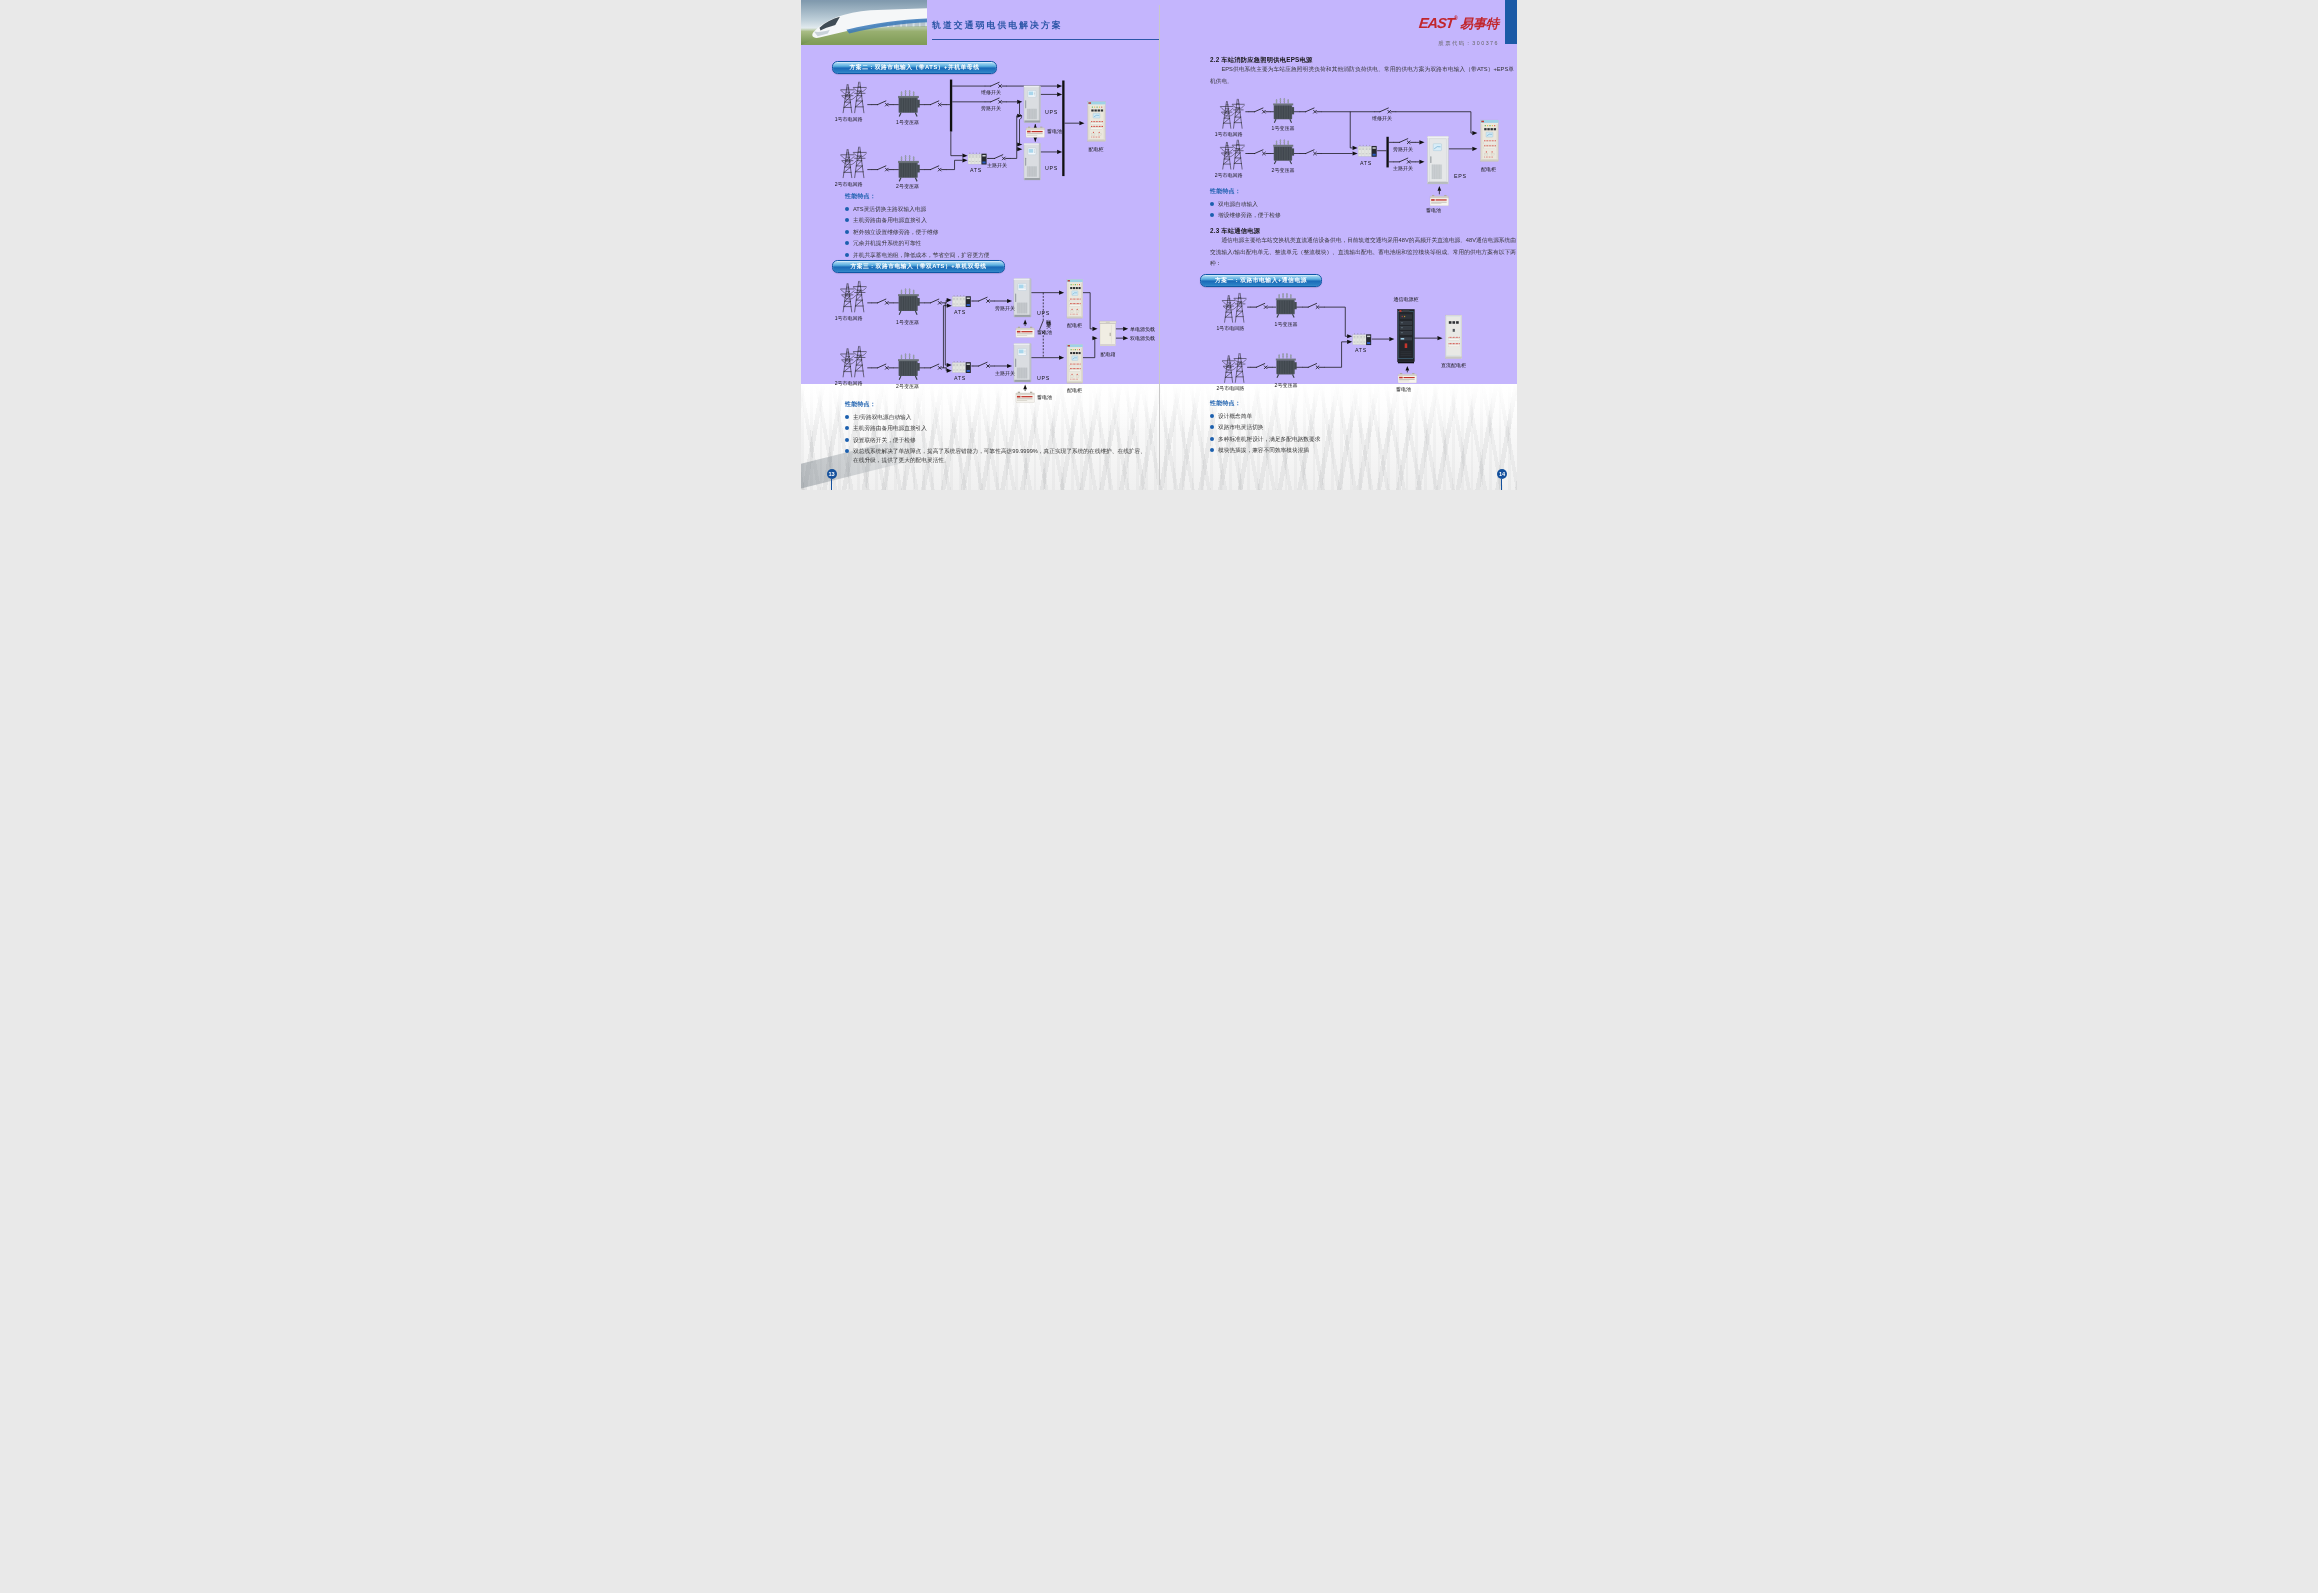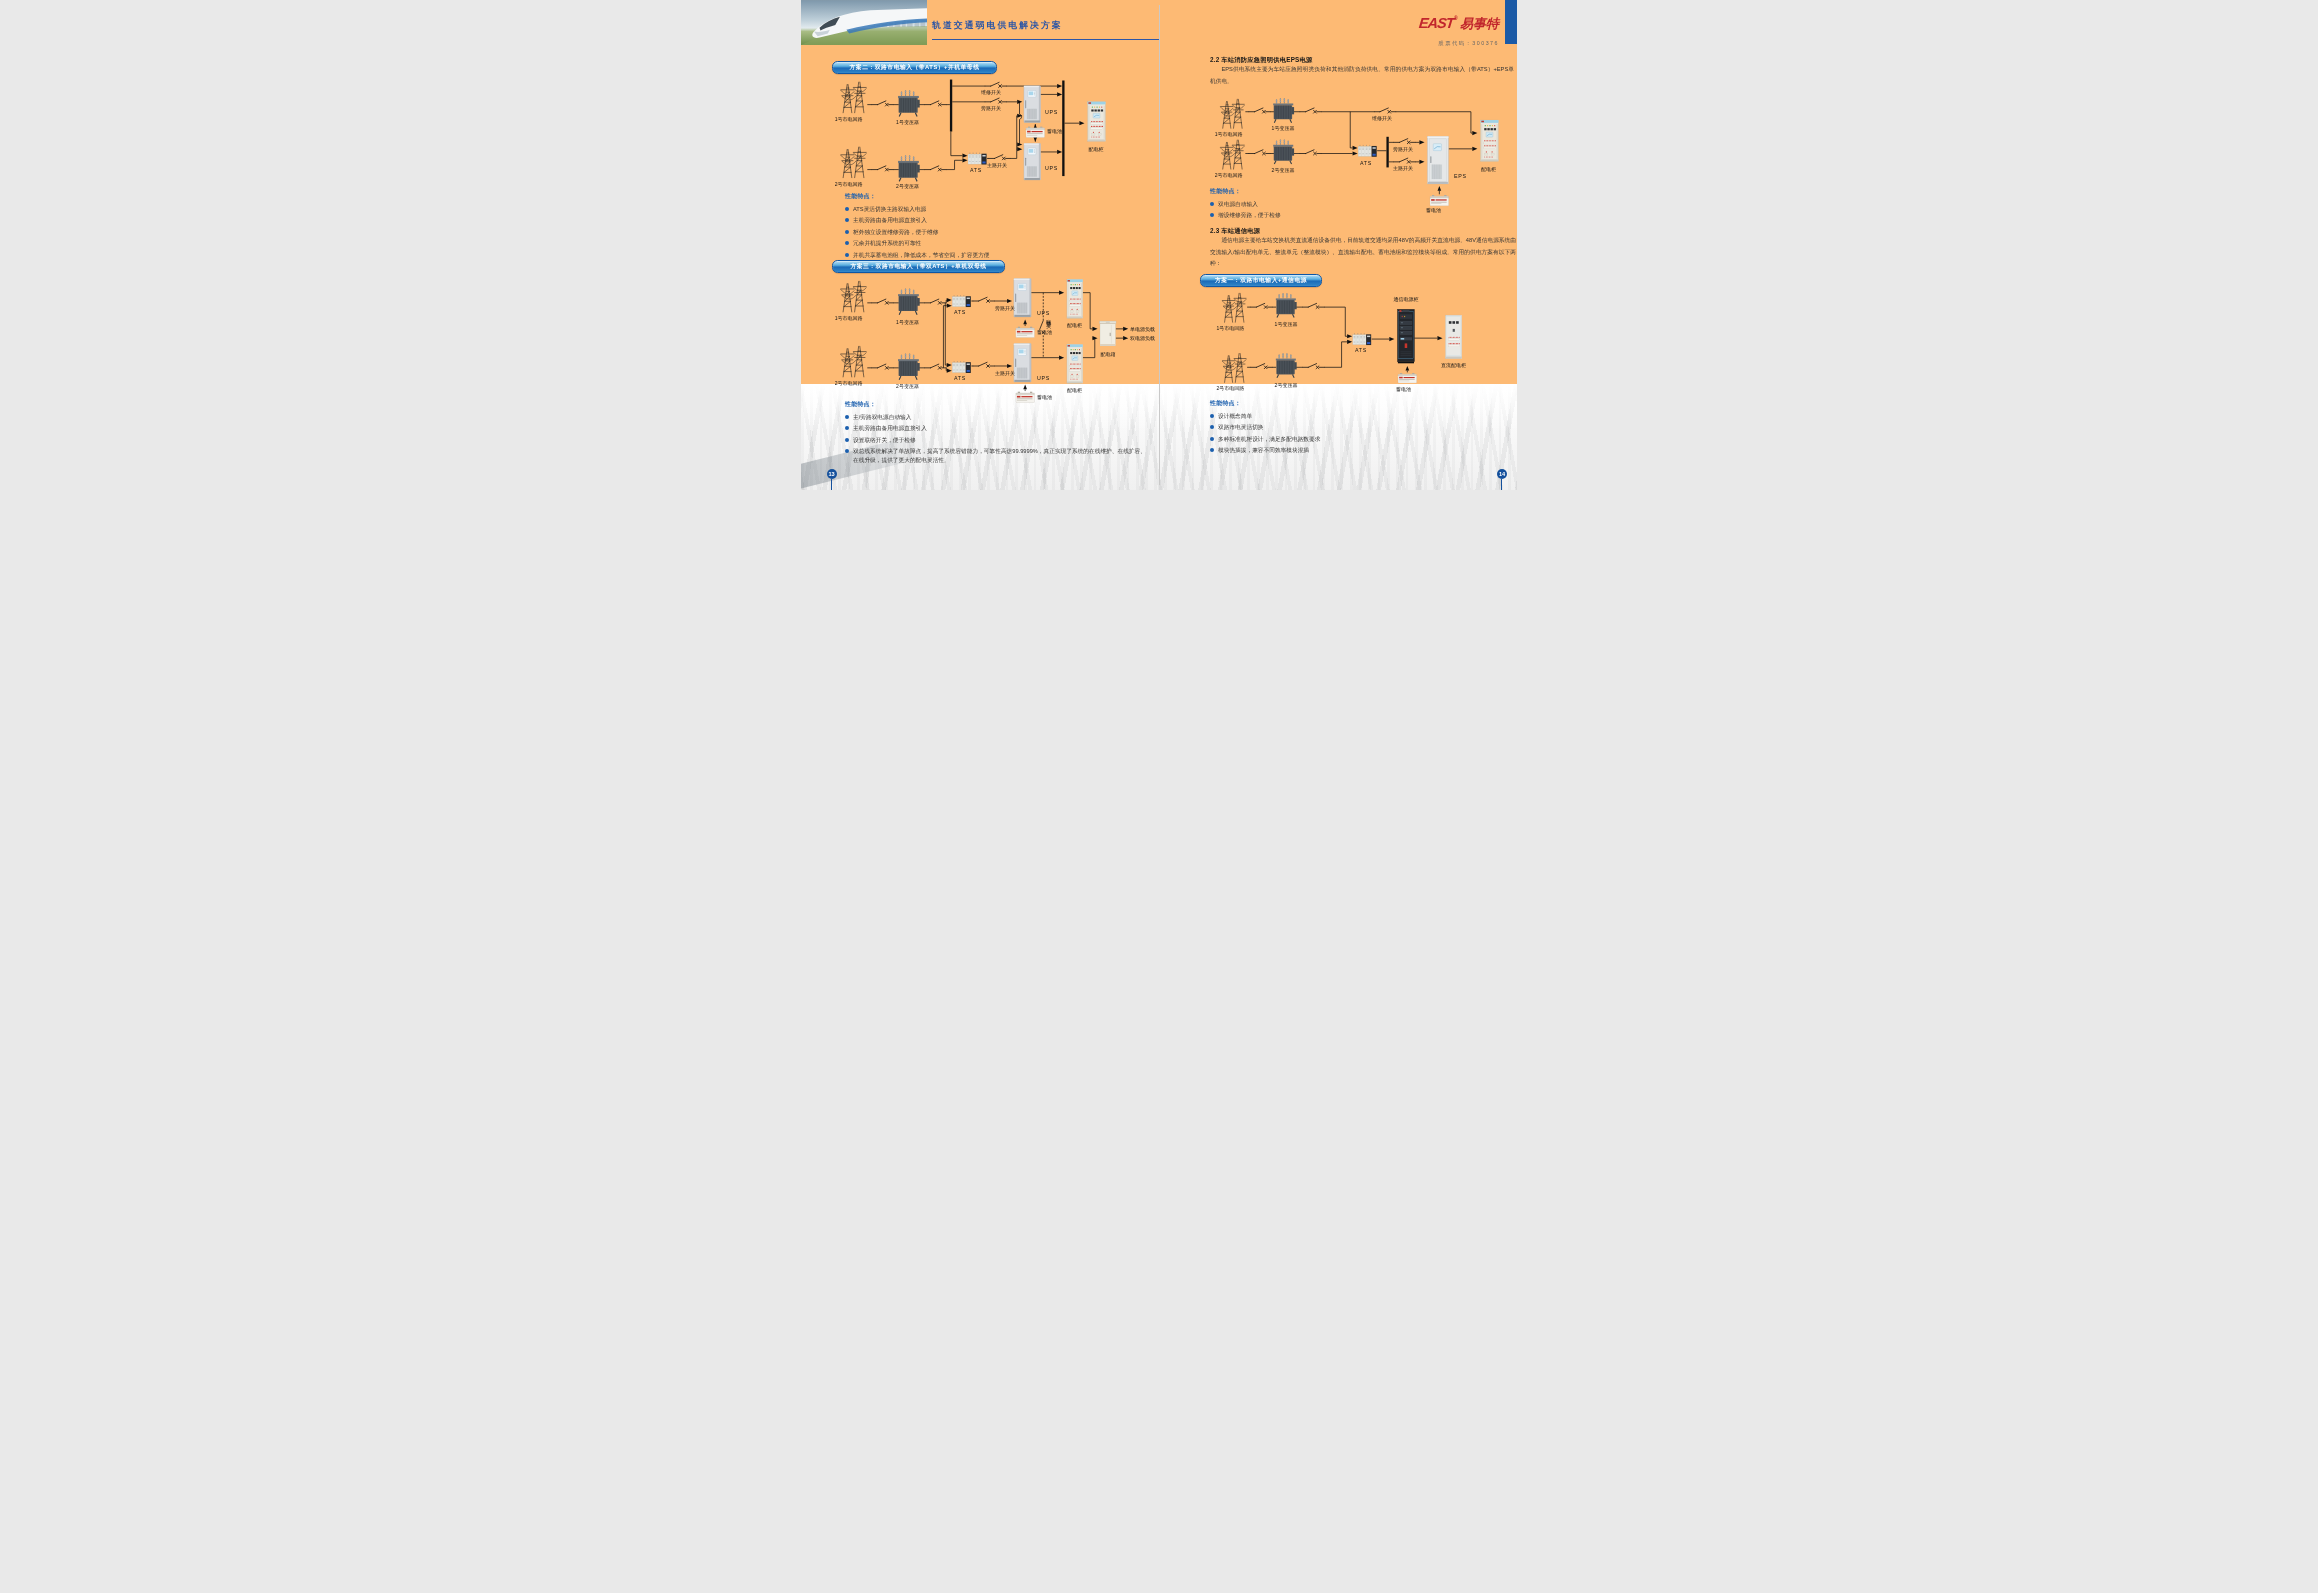--- a/index.html
+++ b/index.html
@@ -1,16 +1,16 @@
 <!DOCTYPE html>
 <html style="font-size:7.4px"><head>
 <meta charset="utf-8">
 <style>
   html,body{margin:0;padding:0;background:#e9e9e9;}
-  .sheet{position:relative;width:716px;height:490px;background:#fdba74;overflow:hidden;
+  .sheet{position:relative;width:716px;height:490px;background:#c4b5fd;overflow:hidden;
          font-family:"Liberation Sans","DejaVu Sans",sans-serif;margin:0 auto;}
   
   .page-title{position:absolute;left:131px;top:19.5px;font-size:8.8px;font-weight:600;
               color:#2b55a6;letter-spacing:2.1px;white-space:nowrap;}
   .title-rule{position:absolute;left:131px;top:39px;width:227px;height:1.2px;background:#2b55a6;}
   .logo-box{position:absolute;left:612px;top:15px;width:86px;text-align:right;white-space:nowrap;z-index:3;}
   .logo-east{display:inline-block;font-style:italic;font-weight:900;font-size:14.4px;color:#c1262c;
              letter-spacing:-0.9px;transform:skew(-6deg);}
   .logo-reg{color:#c1262c;font-size:5.1px;vertical-align:top;font-weight:bold;}
   .logo-cn{font-family:Liberation Sans, sans-serif;font-style:italic;font-weight:900;

